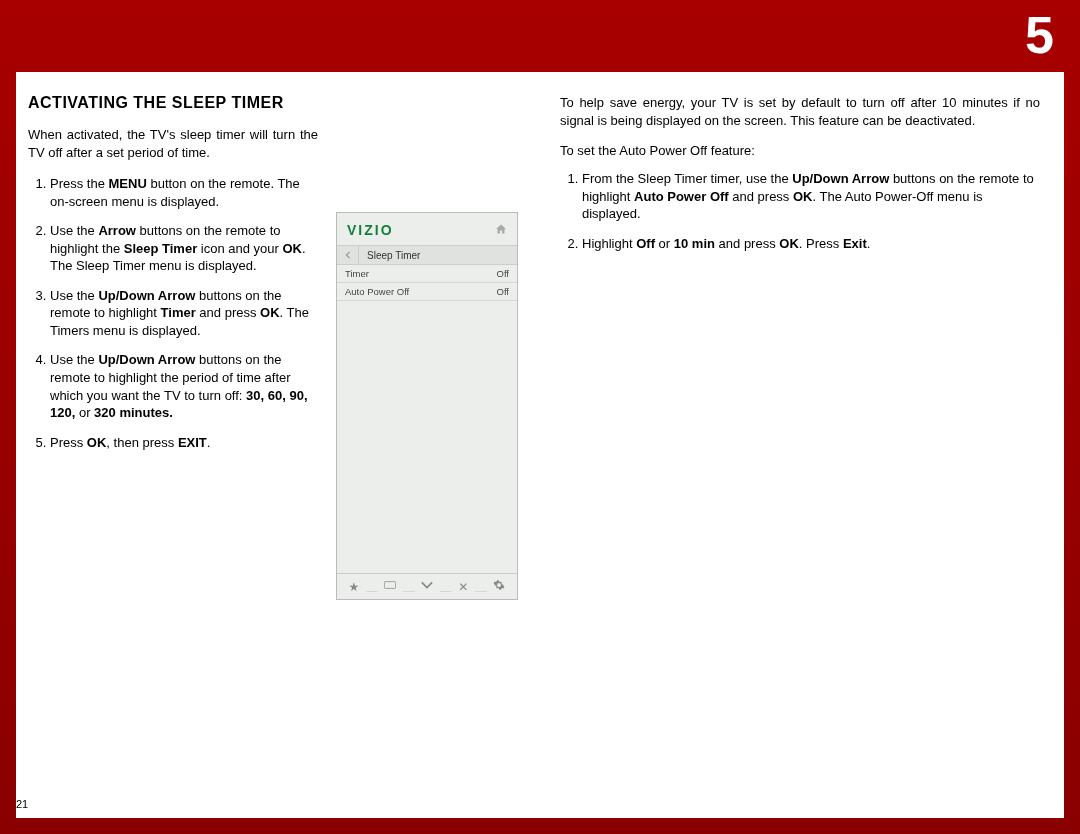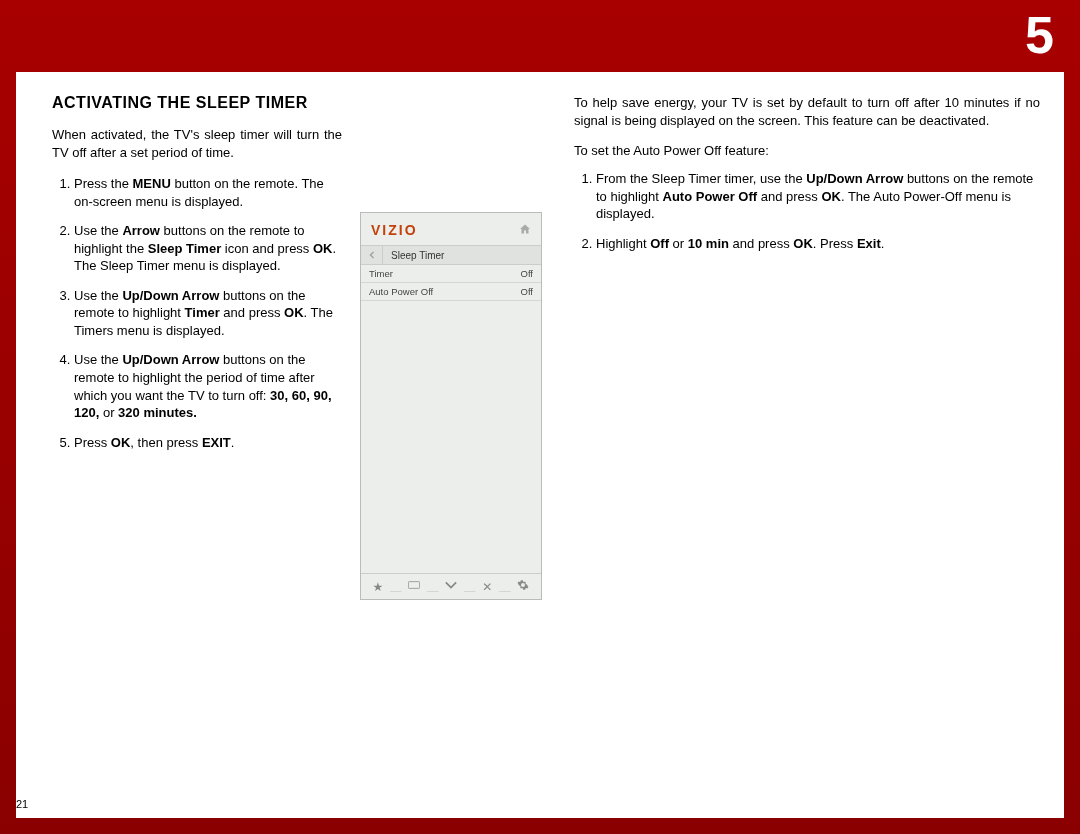--- a/index.html
+++ b/index.html
@@ -20,21 +20,21 @@
     font-size: 52px;
     font-weight: bold;
   }
   .page {
     position: absolute;
     top: 72px;
     left: 16px;
     width: 1048px;
     height: 746px;
     background: #fff;
-    padding: 22px 24px 10px 36px;
+    padding: 22px 24px 10px 12px;
   }
   .columns {
     display: flex;
     gap: 32px;
   }
   .col-left {
     width: 500px;
     display: flex;
     gap: 18px;
   }
@@ -85,21 +85,21 @@
     padding: 8px 10px 6px 10px;
     display: flex;
     justify-content: space-between;
     align-items: center;
   }
   .osd-logo {
     font-family: Arial, sans-serif;
     font-weight: bold;
     letter-spacing: 2px;
     font-size: 14px;
-    color: #c2410c;
+    color: #15803d;
   }
   .osd-home {
     width: 12px; height: 12px;
     display: inline-block;
     fill: #aaa;
   }
   .osd-breadcrumb {
     display: flex;
     align-items: center;
     background: #dfe2de;
@@ -160,21 +160,21 @@
 
     <div class="col-left">
       <div class="col-left-text">
         <h2 class="section-title">Activating the Sleep Timer</h2>
         <p class="body">When activated, the TV's sleep timer will turn the TV off after a set period of time.</p>
         <ol class="steps">
           <li>
             <span>Press the </span><span class="b">MENU</span><span> button on the remote. The on-screen menu is displayed.</span>
           </li>
           <li>
-            <span>Use the </span><span class="b">Arrow</span><span> buttons on the remote to highlight the </span><span class="b">Sleep Timer</span><span> icon and press </span><span class="b">OK</span><span>. The Sleep Timer menu is displayed.</span>
+            <span>Use the </span><span class="b">Arrow</span><span> buttons on the remote to highlight the </span><span class="b">Sleep Timer</span><span> icon and your </span><span class="b">OK</span><span>. The Sleep Timer menu is displayed.</span>
           </li>
           <li>
             <span>Use the </span><span class="b">Up/Down Arrow</span><span> buttons on the remote to highlight </span><span class="b">Timer</span><span> and press </span><span class="b">OK</span><span>. The Timers menu is displayed.</span>
           </li>
           <li>
             <span>Use the </span><span class="b">Up/Down Arrow</span><span> buttons on the remote to highlight the period of time after which you want the TV to turn off: </span><span class="b">30, 60, 90, 120,</span><span> or </span><span class="b">320 minutes.</span>
           </li>
           <li>
             <span>Press </span><span class="b">OK</span><span>, then press </span><span class="b">EXIT</span><span>.</span>
           </li>

